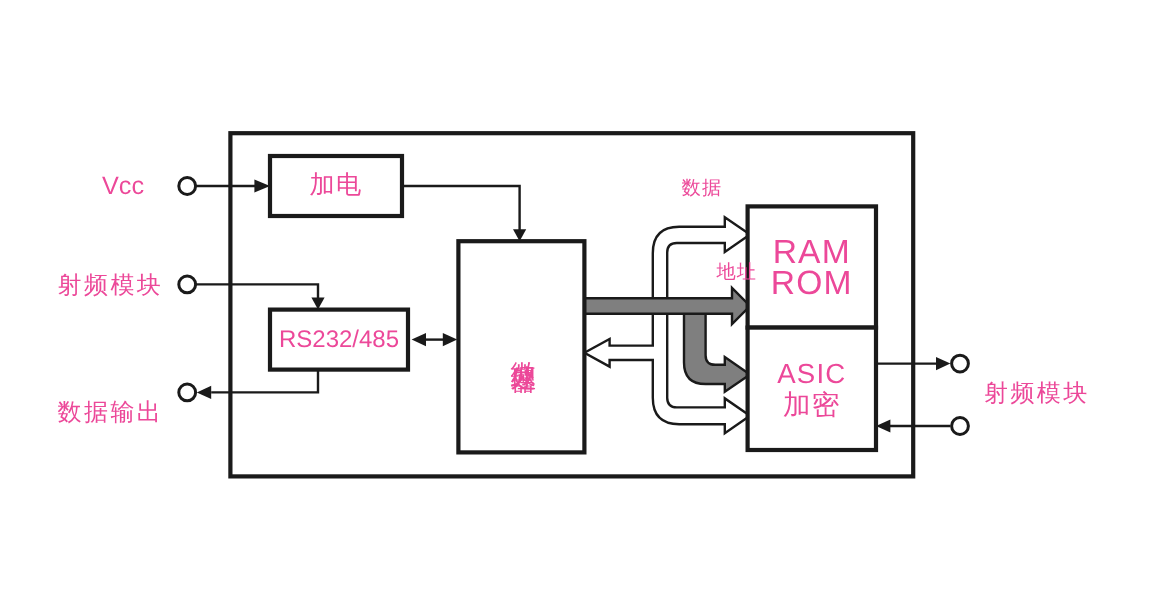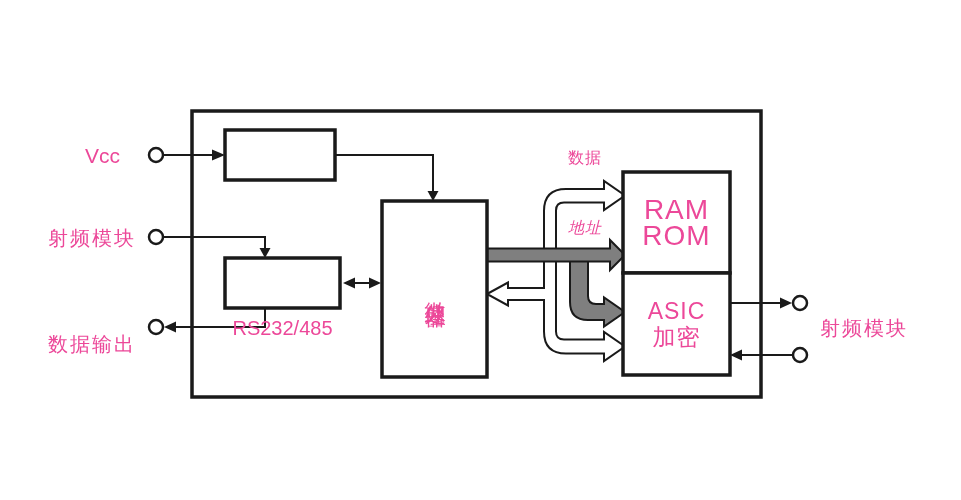--- a/index.html
+++ b/index.html
@@ -19,31 +19,31 @@
     line-height:1.25;
   }
   .lbl.center{display:flex;align-items:center;justify-content:center;text-align:center;}
   .port-label{font-size:20px;letter-spacing:2px;}
   .vcc{left:38px;top:143px;width:82px;text-align:right;font-size:21px;letter-spacing:0;}
   .data-in{left:42px;top:226px;width:100px;}
   .data-out{left:42px;top:332px;width:100px;}
   .rf{left:812px;top:316px;width:104px;}
   .box-label{font-size:21px;letter-spacing:1px;}
   .power-lbl{left:225px;top:130px;width:110px;height:50px;}
-  .serial-lbl{left:225px;top:258px;width:115px;height:50px;font-size:20px;letter-spacing:0;margin-top:45px;}
+  .serial-lbl{left:225px;top:258px;width:115px;height:50px;font-size:20px;letter-spacing:0;}
   .mem-lbl{left:623px;top:172px;width:107px;height:101px;font-size:28px;line-height:26px;letter-spacing:1px;}
   .asic-lbl{left:623px;top:273px;width:107px;height:102px;font-size:23px;line-height:26px;letter-spacing:1px;}
   .mcu-lbl{
     left:419px;top:239px;width:32px;height:100px;
     writing-mode:vertical-rl;text-orientation:upright;
     font-size:21px;letter-spacing:2px;
   }
   .bus-lbl{font-size:16px;letter-spacing:1px;}
   .bus-data{left:553px;top:148px;width:64px;}
-  .bus-addr{left:553px;top:218px;width:64px;font-style:italic;}
+  .bus-addr{left:582px;top:218px;width:64px;}
 </style>
 </head>
 <body>
 
 <div class="canvas">
 
   <svg class="diagram-layer" width="961" height="500" viewBox="0 0 961 500">
 
     <rect x="192" y="111" width="569" height="286" fill="none" stroke="#1a1a1a" stroke-width="3.5"></rect>
 
@@ -99,20 +99,21 @@
       <circle cx="800" cy="303" r="7"></circle>
       <circle cx="800" cy="355" r="7"></circle>
     </g>
   </svg>
 
   <div class="lbl vcc">Vcc</div>
   <div class="lbl center port-label data-in">射频模块</div>
   <div class="lbl center port-label data-out">数据输出</div>
   <div class="lbl center port-label rf">射频模块</div>
 
+  <div class="lbl center box-label power-lbl">加电</div>
   <div class="lbl center box-label serial-lbl">RS232/485</div>
   <div class="lbl center mcu-lbl">微处理器</div>
   <div class="lbl center mem-lbl">RAM
 ROM</div>
   <div class="lbl center asic-lbl">ASIC
 加密</div>
 
   <div class="lbl center bus-lbl bus-data">数据</div>
   <div class="lbl center bus-lbl bus-addr">地址</div>
 </div>

